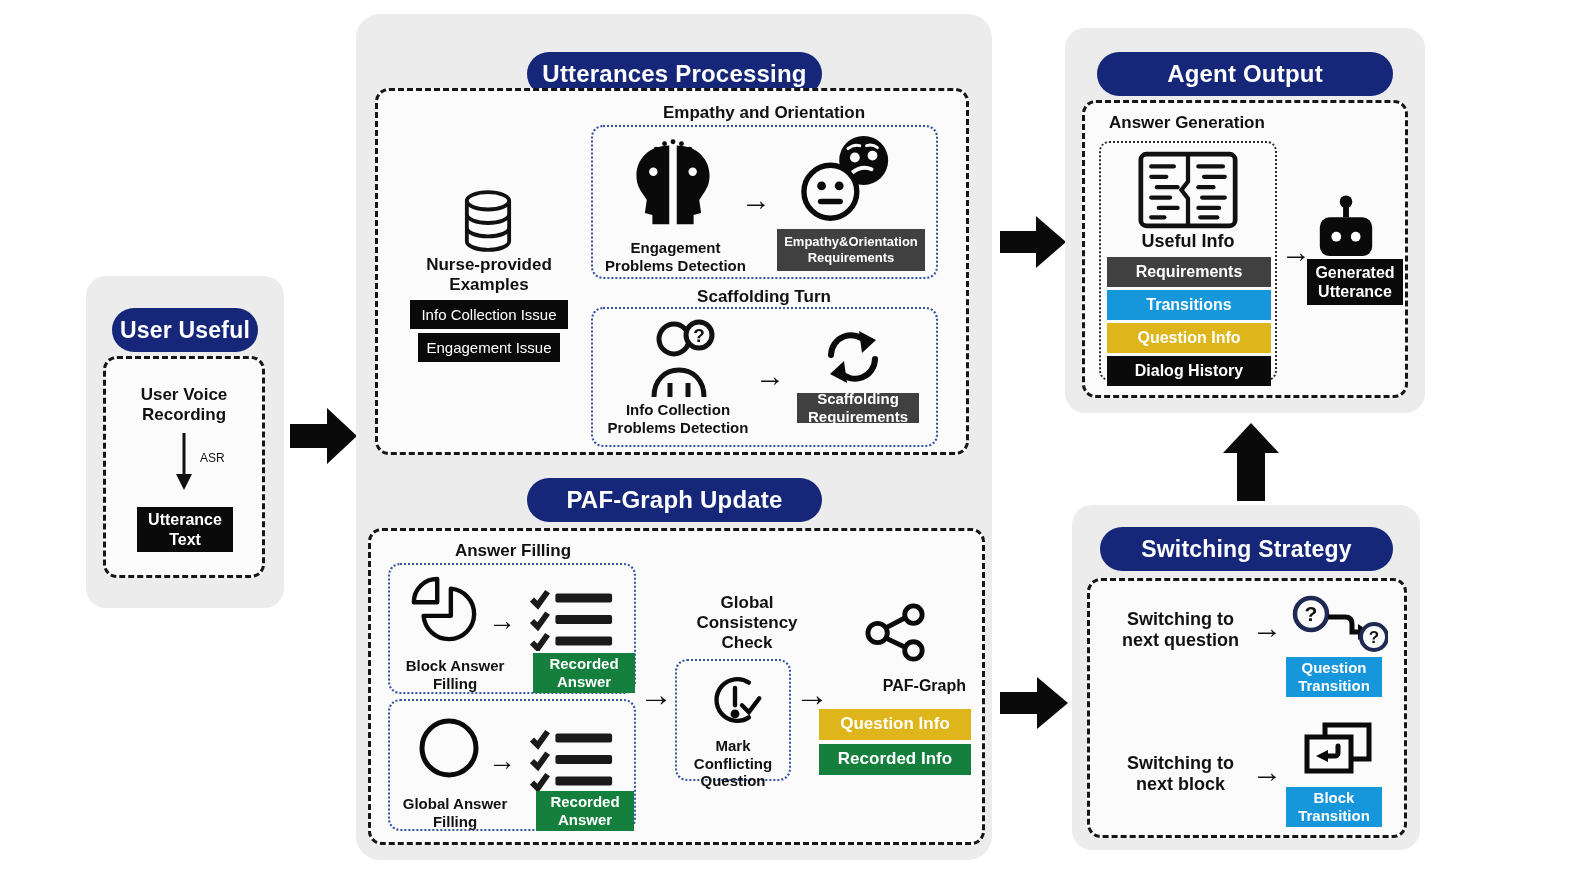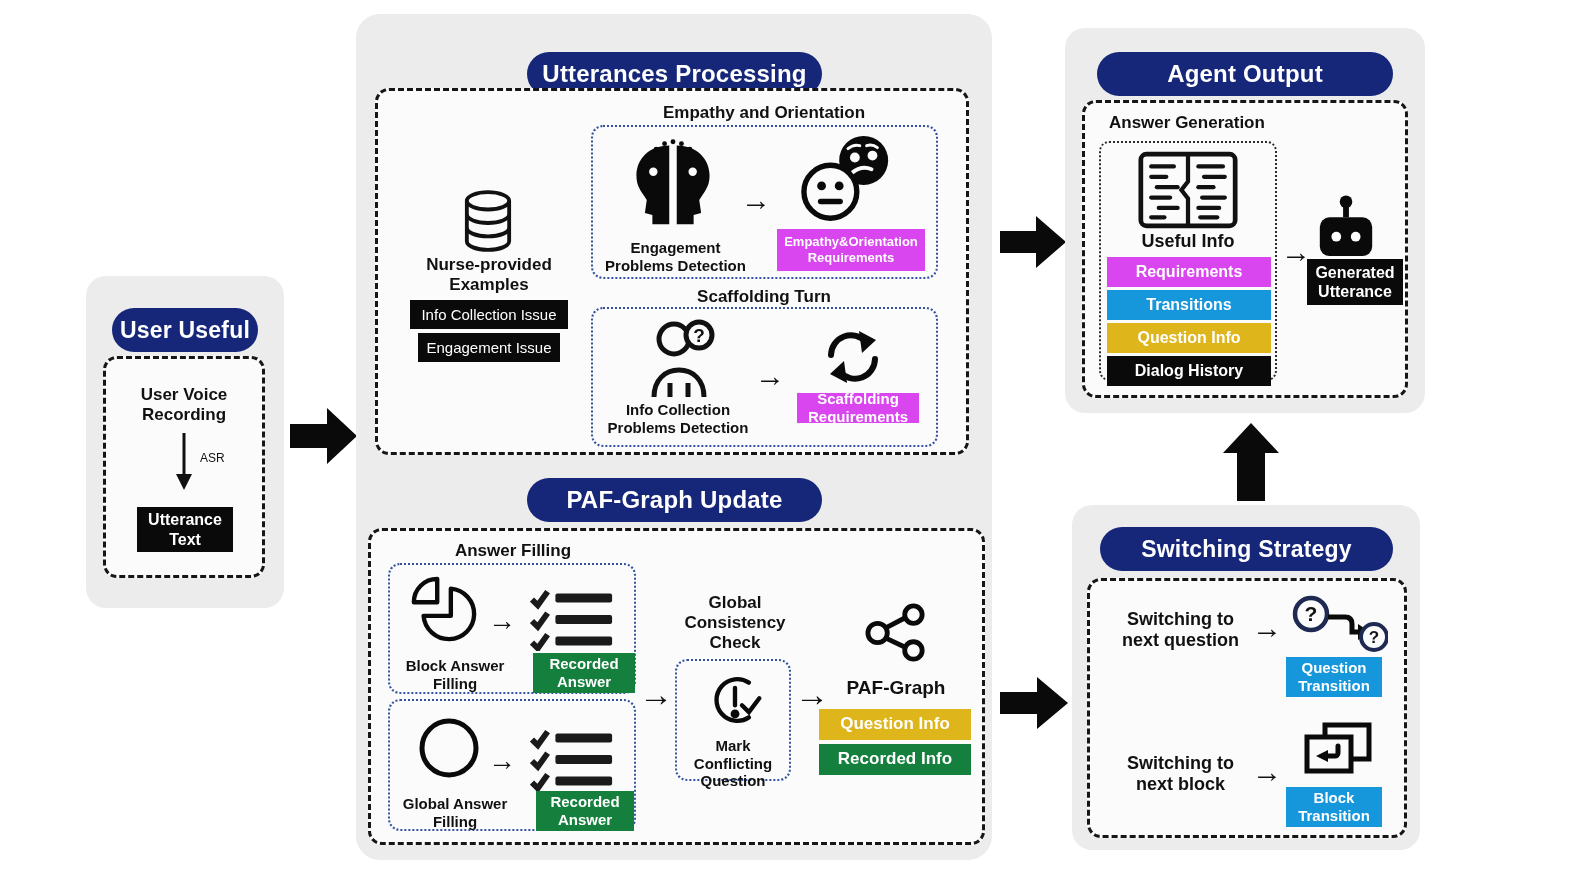--- a/index.html
+++ b/index.html
@@ -7,21 +7,21 @@
           font-family:"Liberation Sans","DejaVu Sans",sans-serif;color:#111;}
   .abs{position:absolute;}
   .panel{background:#ececec;border-radius:20px;}
   .pill{background:#16277a;color:#fff;font-weight:700;display:flex;align-items:center;
         justify-content:center;border-radius:24px;letter-spacing:.2px;}
   .dashed{border:3px dashed #161616;border-radius:14px;background:#fbfbfb;box-sizing:border-box;}
   .bdot{border:2px dotted #3552a0;border-radius:12px;box-sizing:border-box;}
   .kdot{border:2px dotted #2a2a2a;border-radius:10px;box-sizing:border-box;}
   .chip{display:flex;align-items:center;justify-content:center;color:#fff;text-align:center;
         line-height:1.2;box-sizing:border-box;}
-  .maroon{background:#d946ef;}
+  .maroon{background:#404040;}
   .green{background:#15803d;}
   .yellow{background:#dfb51c;}
   .blue{background:#1697dc;}
   .black{background:#0a0a0a;}
   .blabel{font-weight:700;font-size:17px;text-align:center;line-height:1.18;}
   .cap{font-weight:700;font-size:15px;text-align:center;line-height:1.18;}
   .preline{white-space:pre-line;}
   .arrowtxt{font-weight:700;font-size:30px;line-height:1;color:#111;}
   svg{display:block;}
 </style>
@@ -192,21 +192,21 @@
           </svg>
         </span>
         <div class="abs cap preline" style="left:0;top:94px;width:130px;">Global Answer
 Filling</div>
         <div class="abs chip green preline" style="left:146px;top:90px;width:98px;height:40px;font-size:15px;font-weight:700;">Recorded
 Answer</div>
       </div>
 
       <span class="abs arrowtxt" style="left:268px;top:146px;font-size:34px;">→</span>
 
-      <div class="abs blabel preline" style="left:294px;top:62px;width:140px;">Global
+      <div class="abs blabel preline" style="left:306px;top:62px;width:140px;">Global
 Consistency
 Check</div>
 
       <div class="abs bdot" style="left:304px;top:128px;width:116px;height:122px;">
         <span class="abs" style="left:26px;top:6px;">
           <svg width="64" height="66" viewBox="0 0 72 76" fill="none" stroke="#0a0a0a" stroke-width="5" stroke-linecap="round">
             <path d="M52 18 A24 24 0 1 0 52 58"></path>
             <line x1="36" y1="24" x2="36" y2="44"></line>
             <circle cx="36" cy="54" r="2.6" fill="#0a0a0a"></circle>
             <polyline points="44,44 52,52 64,36"></polyline>
@@ -220,21 +220,21 @@
 
       <span class="abs" style="left:494px;top:72px;">
         <svg width="62" height="60" viewBox="0 0 64 60" fill="none" stroke="#0a0a0a" stroke-width="5">
           <line x1="21" y1="25" x2="42" y2="14"></line>
           <line x1="21" y1="35" x2="42" y2="45"></line>
           <circle cx="13" cy="30" r="10" fill="#fbfbfb"></circle>
           <circle cx="50" cy="11" r="9" fill="#fbfbfb"></circle>
           <circle cx="50" cy="48" r="9" fill="#fbfbfb"></circle>
         </svg>
       </span>
-      <div class="abs" style="left:455px;top:146px;width:140px;text-align:center;font-weight:700;font-size:19px;">PAF-Graph</div>
+      <div class="abs" style="left:455px;top:146px;width:140px;text-align:right;font-weight:700;font-size:16px;">PAF-Graph</div>
       <div class="abs chip yellow" style="left:448px;top:178px;width:152px;height:31px;font-size:17px;font-weight:700;">
         <span>Question Info</span>
       </div>
       <div class="abs chip green" style="left:448px;top:213px;width:152px;height:31px;font-size:17px;font-weight:700;">
         <span>Recorded Info</span>
       </div>
     </div>
   </div>
 
   <span class="abs" style="left:1000px;top:216px;">

